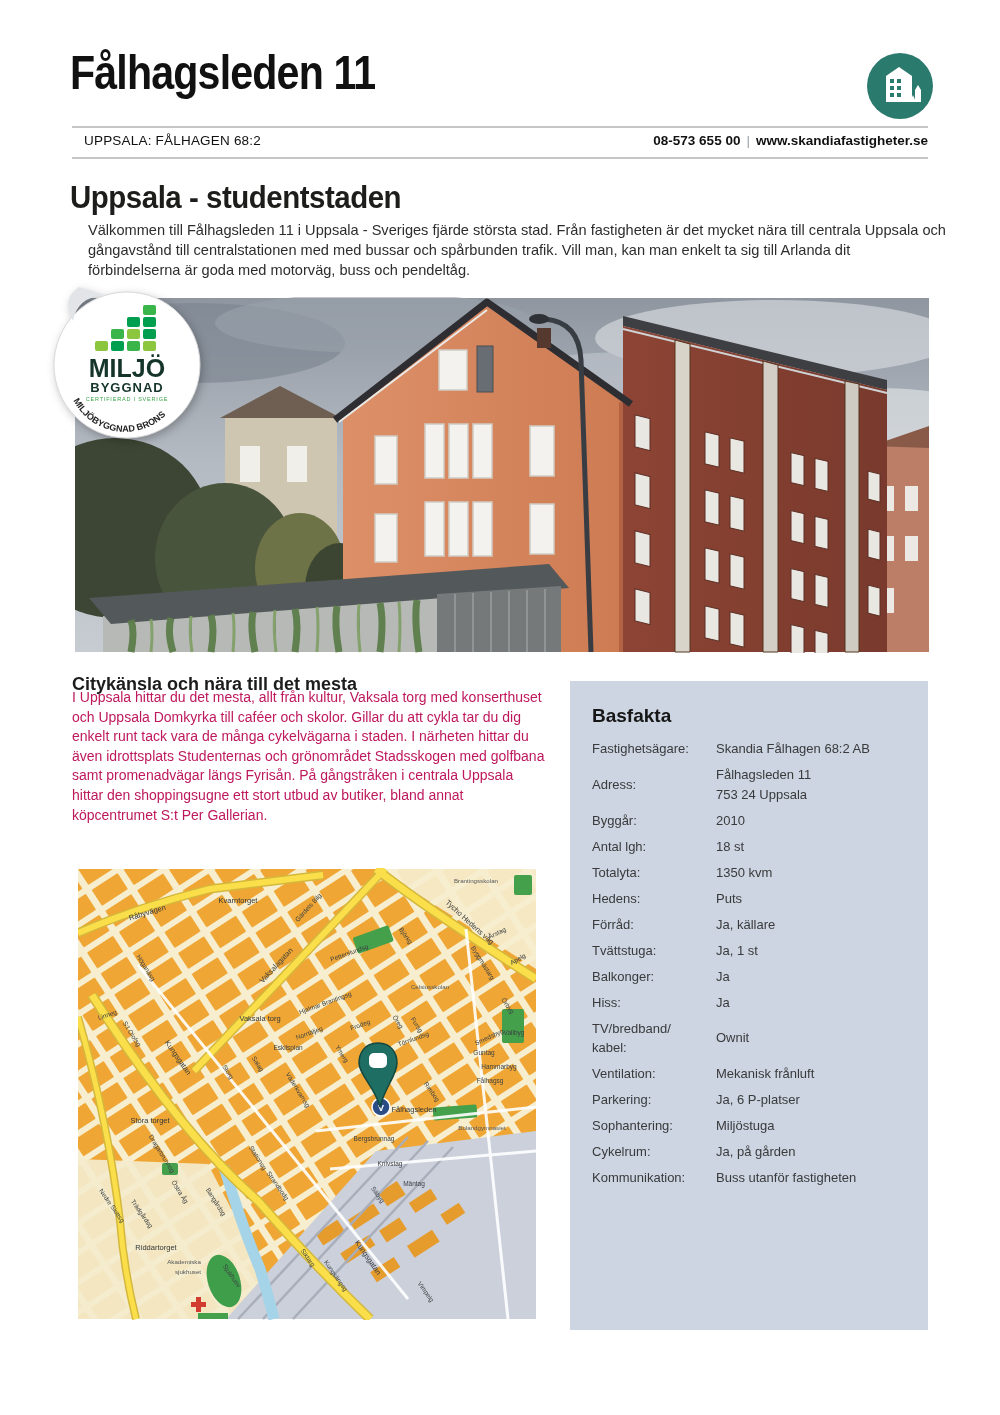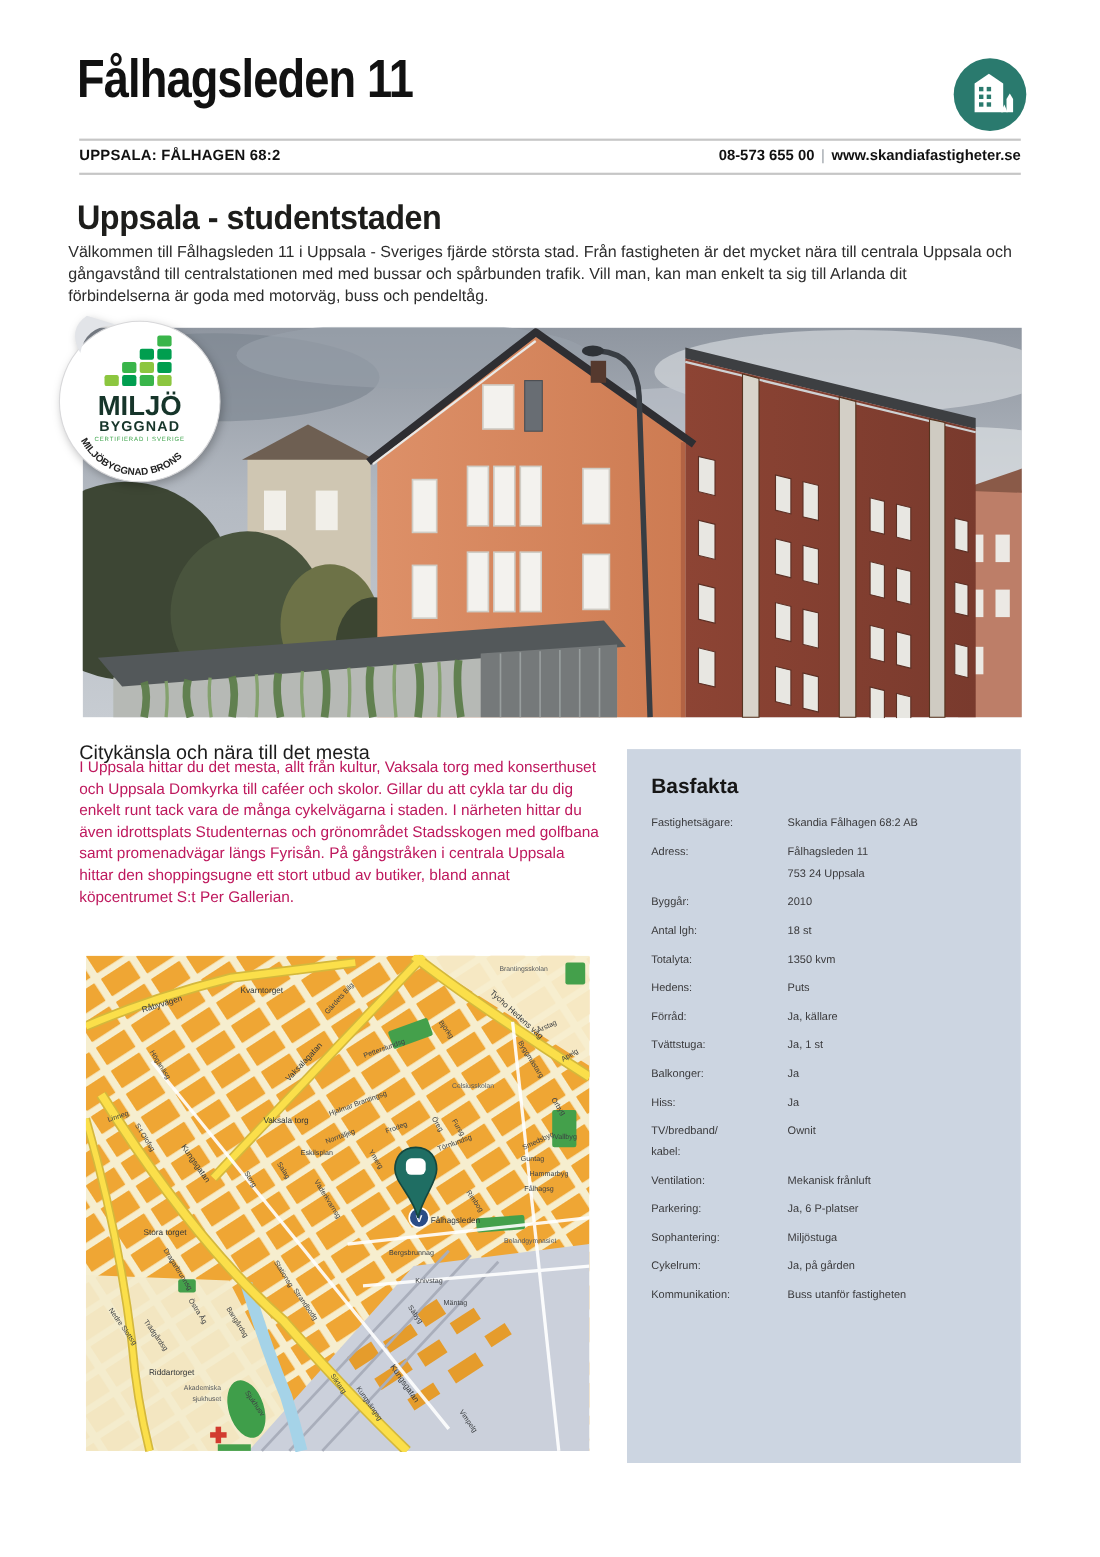--- a/index.html
+++ b/index.html
@@ -2,38 +2,38 @@
 <html><head>
 <meta charset="utf-8">
 <style>
   html,body{margin:0;padding:0;background:#ffffff;}
   body{width:1000px;height:1415px;position:relative;font-family:"Liberation Sans",sans-serif;color:#2e2e2e;overflow:hidden;}
   .abs{position:absolute;}
   
   .doc-title{left:70px;top:44px;font-size:49px;font-weight:bold;color:#111;letter-spacing:-1px;transform:scaleX(.84);transform-origin:left top;white-space:nowrap;}
   .logo-wrap{left:866px;top:52px;width:68px;height:68px;}
   .rule{left:72px;width:856px;height:2px;background:#c6c6c6;}
-  .meta-left{left:72px;top:133px;font-size:13.5px;font-weight:bold;color:#111;letter-spacing:.2px;}
+  .meta-left{left:84px;top:133px;font-size:13.5px;font-weight:normal;color:#111;letter-spacing:.2px;}
   .meta-right{right:72px;top:133px;font-size:13.5px;font-weight:bold;color:#111;text-align:right;}
   .meta-right .sep{color:#9aa0a6;padding:0 6px;font-weight:normal;}
   
   .h2{left:70px;top:180px;font-size:31px;font-weight:bold;color:#1d1d1b;letter-spacing:-.5px;transform:scaleX(.95);transform-origin:left top;white-space:nowrap;}
-  .intro{left:62px;top:221px;width:858px;font-size:14.6px;line-height:1.37;color:#2d2d2d;}
+  .intro{left:88px;top:221px;width:858px;font-size:14.6px;line-height:1.37;color:#2d2d2d;}
   
   .photo{left:75px;top:297px;width:854px;height:356px;overflow:hidden;}
   
   .badge{left:43px;top:285px;width:164px;height:158px;filter:drop-shadow(2px 3px 4px rgba(0,0,0,.25));}
   
-  .h3{left:72px;top:674px;font-size:18px;font-weight:normal;color:#1c1c1c;}
+  .h3{left:72px;top:674px;font-size:18px;font-weight:bold;color:#1c1c1c;}
   .leftbody{left:72px;top:688px;width:474px;font-size:14px;line-height:1.4;color:#be185d;}
   .map{left:78px;top:868px;width:458px;height:452px;overflow:hidden;}
   
   .facts{left:570px;top:681px;width:358px;height:649px;background:#ccd5e1;box-sizing:border-box;padding:24px 22px 20px 22px;}
   .facts h4{margin:0 0 12px 0;font-size:19px;font-weight:bold;color:#161616;}
-  .frow{display:flex;margin-bottom:6.5px;font-size:10px;line-height:19.5px;color:#3a3a3c;}
+  .frow{display:flex;margin-bottom:6.5px;font-size:13px;line-height:19.5px;color:#3a3a3c;align-items:center;}
   .frow .fl{flex:0 0 124px;white-space:pre-line;}
   .frow .fv{flex:1;white-space:pre-line;}
   
   .ml{font-size:6.5px;fill:#3e4144;text-anchor:middle;font-family:"Liberation Sans",sans-serif;}
   .ml.big{font-size:7.5px;fill:#33373a;}
   .ml.place{font-size:6.2px;fill:#55585c;}
   svg{display:block;}
 </style>
 </head>
 <body>

